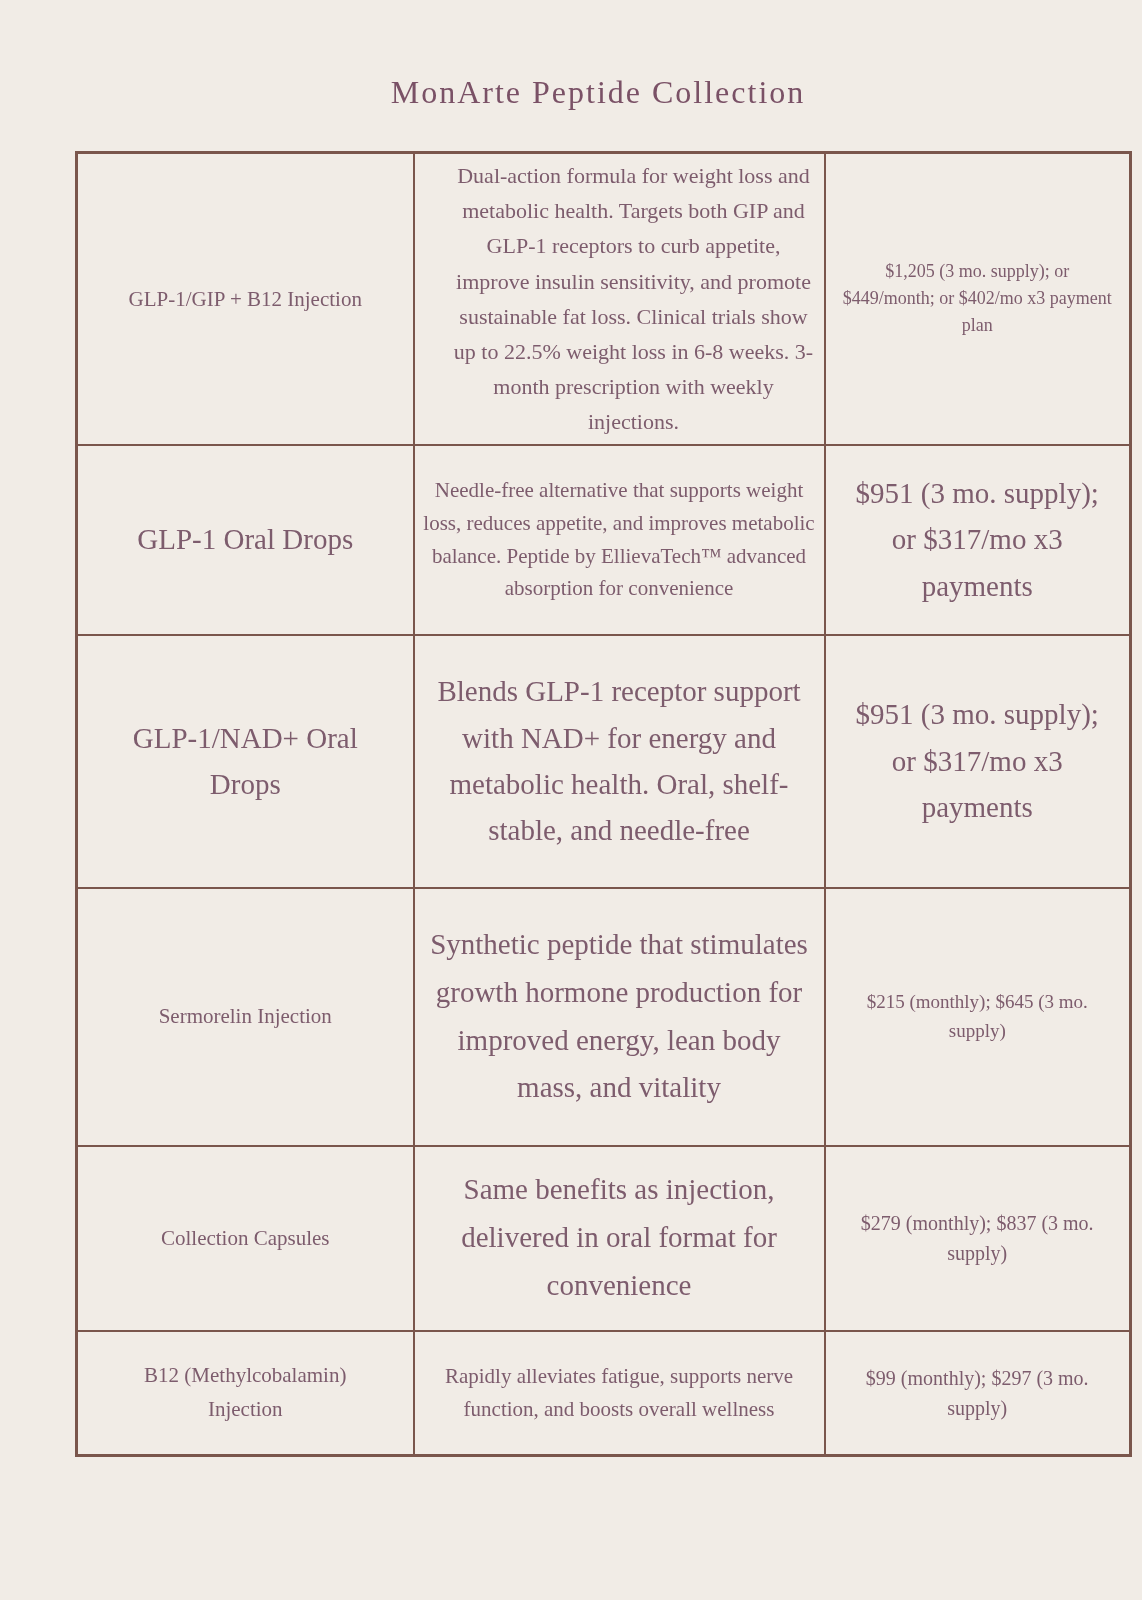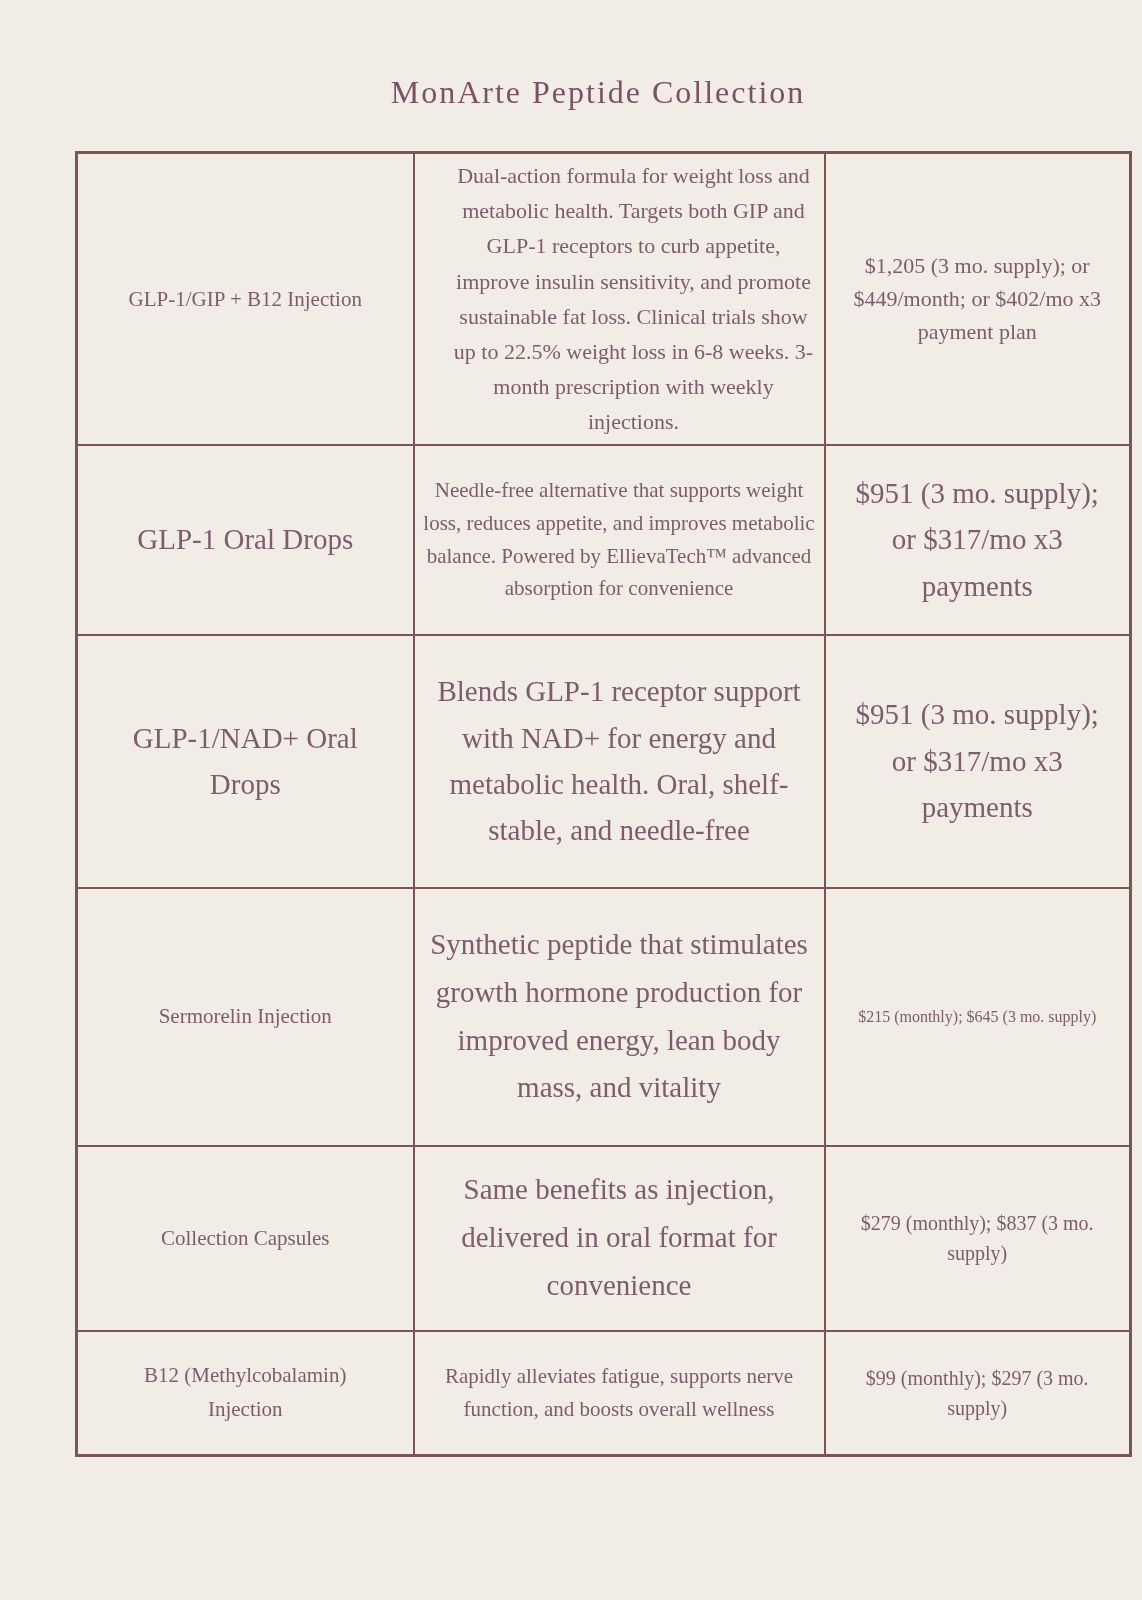--- a/index.html
+++ b/index.html
@@ -48,24 +48,24 @@
   col.c-desc{width:411px;}
   col.c-price{width:306px;}
   td.name{padding:0 30px;line-height:1.45;}
   td.desc{padding:4px 8px;line-height:1.55;}
   td.price{padding:4px 16px;line-height:1.5;}
   
   tr.r1{height:290px;} tr.r2{height:190px;} tr.r3{height:253px;}
   tr.r4{height:258px;} tr.r5{height:185px;} tr.r6{height:125px;}
   tr.r7{height:123px;}
   
-  .r1 .name{font-size:21px;} .r1 .desc{font-size:22px;line-height:1.6;padding-left:37px;} .r1 .price{font-size:22px;}
+  .r1 .name{font-size:21px;} .r1 .desc{font-size:22px;line-height:1.6;padding-left:37px;} .r1 .price{font-size:18px;}
   .r2 .name{font-size:29px;} .r2 .desc{font-size:21px;}              .r2 .price{font-size:29px;line-height:1.6;}
   .r3 .name{font-size:29px;line-height:1.6;} .r3 .desc{font-size:29px;line-height:1.6;} .r3 .price{font-size:29px;line-height:1.6;}
-  .r4 .name{font-size:21px;} .r4 .desc{font-size:29px;line-height:1.65;} .r4 .price{font-size:16px;}
+  .r4 .name{font-size:21px;} .r4 .desc{font-size:29px;line-height:1.65;} .r4 .price{font-size:19px;}
   .r5 .name{font-size:21px;} .r5 .desc{font-size:29px;line-height:1.65;border-radius:25px;} .r5 .price{font-size:20px;}
   .r6 .name{font-size:21px;line-height:1.6;} .r6 .desc{font-size:21px;} .r6 .price{font-size:20px;}
   .r7 .name{font-size:21px;} .r7 .desc{font-size:20px;}              .r7 .price{font-size:27px;line-height:1.6;}
 </style>
 </head>
 <body>
 
 <div class="page">
   <h1 class="page-title">MonArte Peptide Collection</h1>
 
@@ -76,21 +76,21 @@
         <col class="c-price">
     </colgroup>
     <tbody>
       <tr class="r1">
         <td class="name">GLP-1/GIP + B12 Injection</td>
         <td class="desc">Dual-action formula for weight loss and metabolic health. Targets both GIP and GLP-1 receptors to curb appetite, improve insulin sensitivity, and promote sustainable fat loss. Clinical trials show up to 22.5% weight loss in 6-8 weeks. 3-month prescription with weekly injections.</td>
         <td class="price">$1,205 (3 mo. supply); or $449/month; or $402/mo x3 payment plan</td>
       </tr>
       <tr class="r2">
         <td class="name">GLP-1 Oral Drops</td>
-        <td class="desc">Needle-free alternative that supports weight loss, reduces appetite, and improves metabolic balance. Powered by EllievaTech™ advanced absorption for convenience</td>
+        <td class="desc">Needle-free alternative that supports weight loss, reduces appetite, and improves metabolic balance. Peptide by EllievaTech™ advanced absorption for convenience</td>
         <td class="price">$951 (3 mo. supply); or $317/mo x3 payments</td>
       </tr>
       <tr class="r3">
         <td class="name">GLP-1/NAD+ Oral Drops</td>
         <td class="desc">Blends GLP-1 receptor support with NAD+ for energy and metabolic health. Oral, shelf-stable, and needle-free</td>
         <td class="price">$951 (3 mo. supply); or $317/mo x3 payments</td>
       </tr>
       <tr class="r4">
         <td class="name">Sermorelin Injection</td>
         <td class="desc">Synthetic peptide that stimulates growth hormone production for improved energy, lean body mass, and vitality</td>

